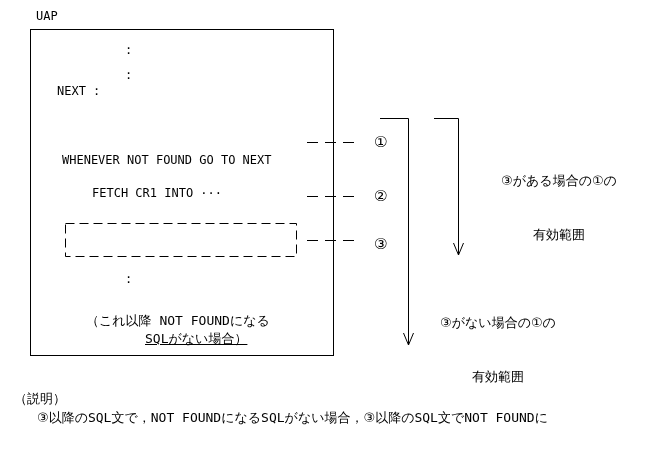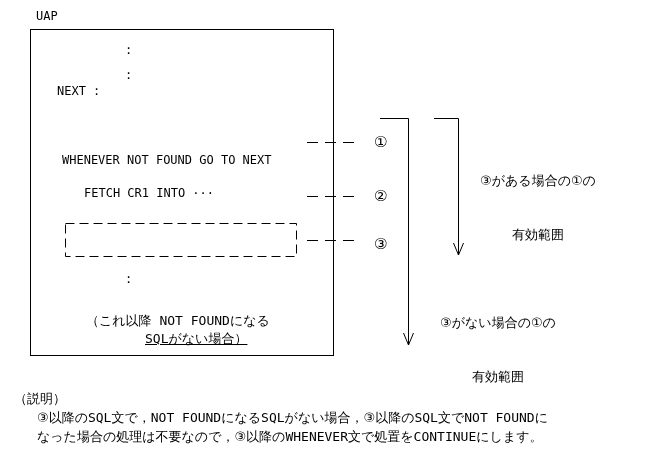--- a/index.html
+++ b/index.html
@@ -39,35 +39,34 @@
     <polyline points="434,118.5 458.5,118.5 458.5,255" fill="none" stroke="#000" stroke-width="1"></polyline>
     <polyline points="453.5,243 458.5,255 463.5,243" fill="none" stroke="#000" stroke-width="1"></polyline>
   </svg>
 
   <div class="abs code" style="left:36px;top:10px;">UAP</div>
 
   <div class="abs code" style="left:125px;top:44px;">:</div>
   <div class="abs code" style="left:125px;top:69px;">:</div>
   <div class="abs code" style="left:57px;top:85px;">NEXT :</div>
   <div class="abs code" style="left:62px;top:138px;margin-top:16px;">WHENEVER NOT FOUND GO TO NEXT</div>
-  <div class="abs code" style="left:84px;top:187px;">FETCH CR1 INTO ···</div>
+  <div class="abs code" style="left:92px;top:187px;">FETCH CR1 INTO ···</div>
   <div class="abs code" style="left:125px;top:273px;">:</div>
   <div class="abs jp" style="left:86px;top:312px;">（これ以降 NOT FOUNDになる</div>
   <div class="abs jp" style="left:145px;top:330px;text-decoration:underline;">SQLがない場合）</div>
 
   <div class="abs marker" style="left:374px;top:135px;">①</div>
   <div class="abs marker" style="left:374px;top:189px;">②</div>
   <div class="abs marker" style="left:374px;top:237px;">③</div>
 
-  <div class="abs jp centered" style="left:472px;top:136px;width:132px;">
+  <div class="abs jp centered" style="left:493px;top:136px;width:132px;">
     <div>③がある場合の①の</div>
     <div>有効範囲</div>
   </div>
   <div class="abs jp centered" style="left:432px;top:278px;width:132px;">
     <div>③がない場合の①の</div>
     <div>有効範囲</div>
   </div>
 
   <div class="abs jp" style="left:14px;top:390px;">（説明）</div>
   <div class="abs jp" style="left:37px;top:409px;">③以降のSQL文で，NOT FOUNDになるSQLがない場合，③以降のSQL文でNOT FOUNDに</div>
-  <div class="abs jp" style="left:37px;top:428px;">なった場合の処理は不要なので，③以降のWHENEVER文で処置をCONTINUEにします。</div>
 
 </div>
 
 </body></html>

